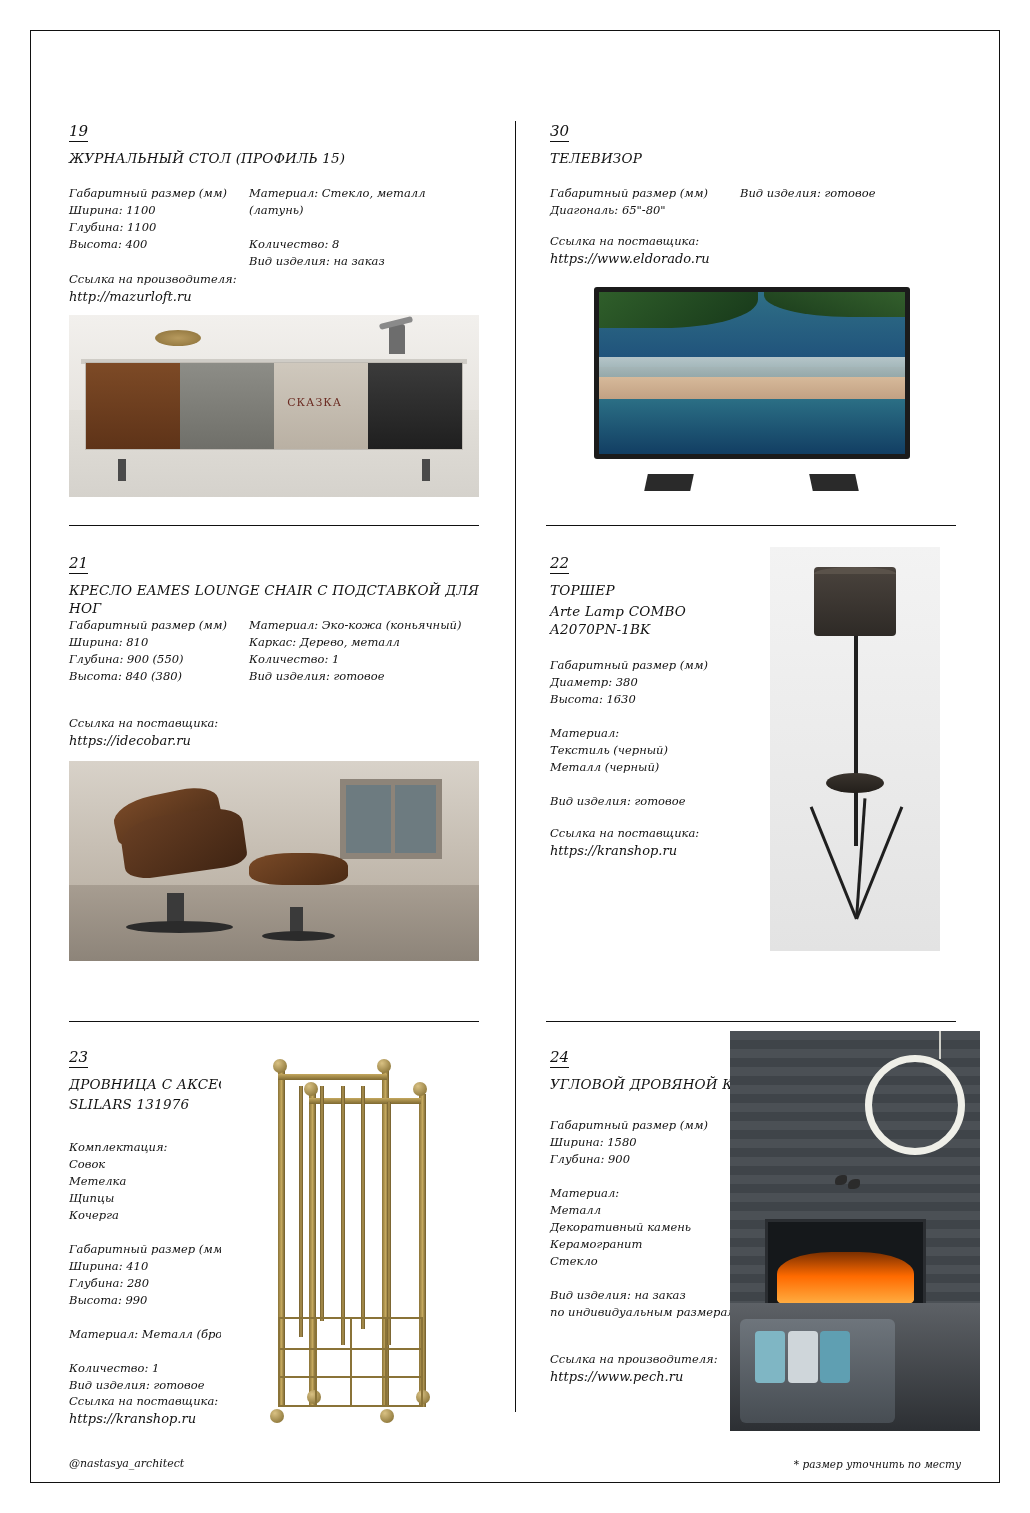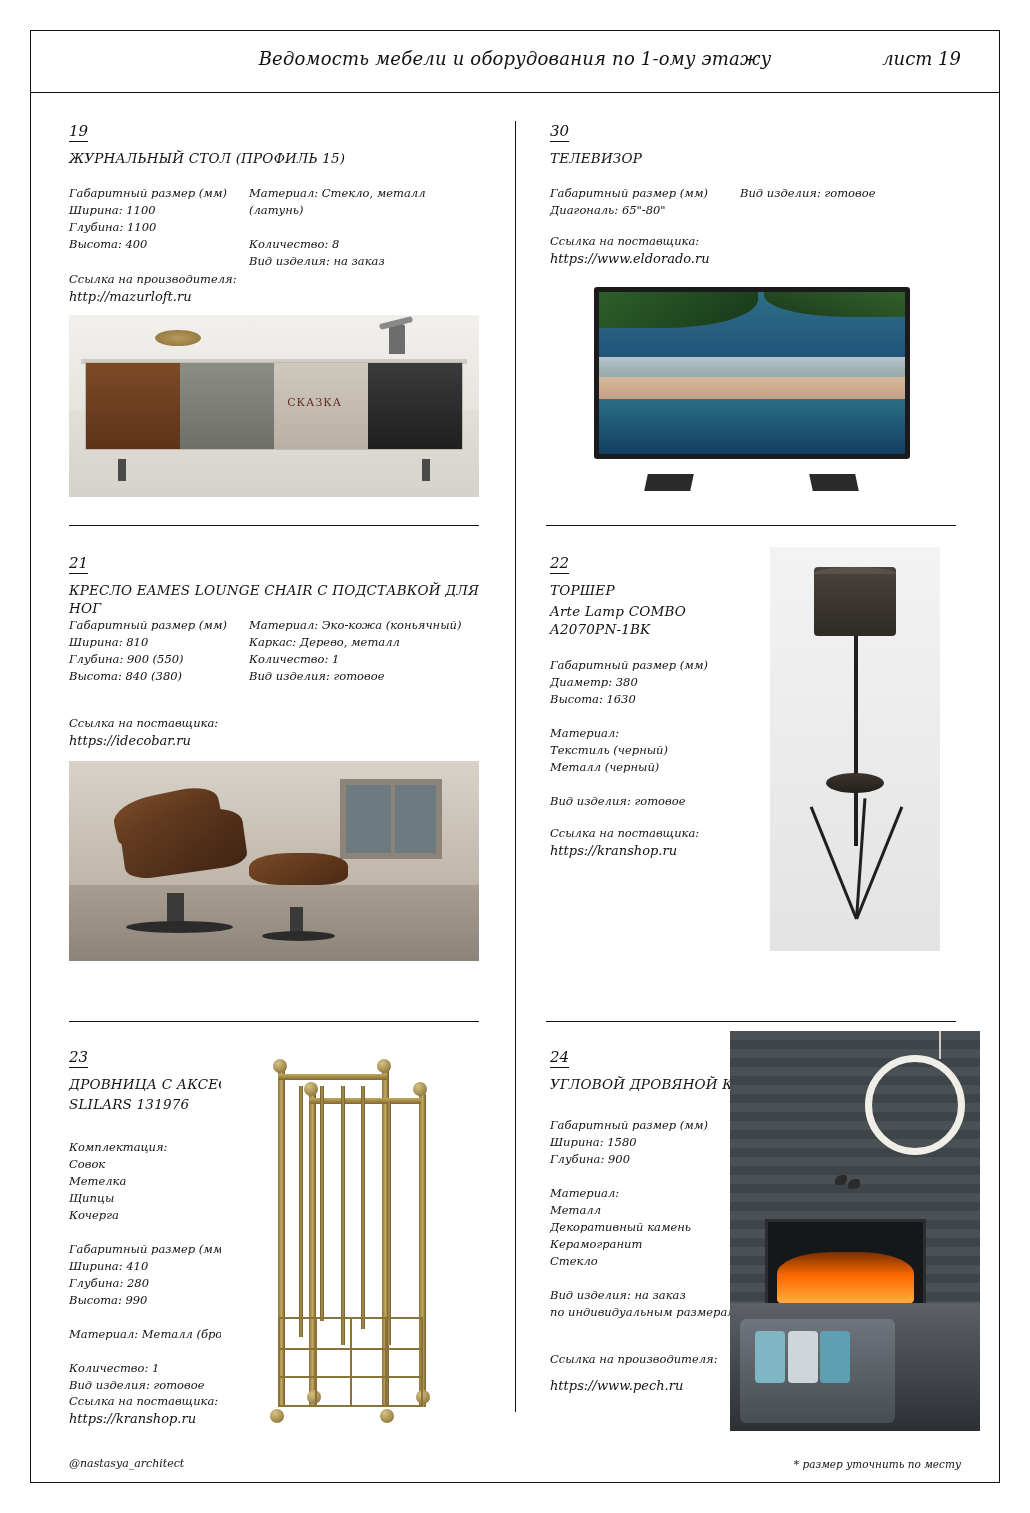--- a/index.html
+++ b/index.html
@@ -150,24 +150,20 @@
   .fr-c3{left:36%;background:#5f9fb2;}
   .fr-bird{position:absolute;left:42%;top:36%;width:12px;height:10px;background:#2b2b2b;border-radius:60% 20% 50% 20%;}
   .fr-bird.b2{left:47%;top:37%;}
 </style>
 </head>
 <body>
 
 <div class="page">
   <div class="frame">
 
-    <div class="header">
-      <div class="header-title">Ведомость мебели и оборудования по 1-ому этажу</div>
-      <div class="header-sheet">лист 19</div>
-    </div>
 
     <div class="grid">
       <div class="vline"></div>
       <div class="rule rule-tl"></div>
       <div class="rule rule-tr"></div>
       <div class="rule rule-bl"></div>
       <div class="rule rule-br"></div>
 
       <div class="cell c-tl">
         <div class="item" style="left:38px;top:28px;">
@@ -360,21 +356,21 @@
 
 Материал:
 Металл
 Декоративный камень
 Керамогранит
 Стекло
 
 Вид изделия: на заказ
 по индивидуальным размерам</div>
         <div class="spec" style="position:absolute;left:35px;top:330px;width:260px;">Ссылка на производителя:</div>
-        <div class="spec link" style="position:absolute;left:35px;top:346px;width:280px;font-size:13px;margin-top:9px;">https://www.pech.ru</div>
+        <div class="spec link" style="position:absolute;left:35px;top:346px;width:280px;font-size:13px;">https://www.pech.ru</div>
         <div class="photo" style="left:215px;top:10px;width:250px;height:400px;">
           <div class="fire">
             <div class="fr-wall"></div>
             <div class="fr-ringcord"></div>
             <div class="fr-ring"></div>
             <div class="fr-bird"></div>
             <div class="fr-bird b2"></div>
             <div class="fr-box">
                 <div class="fr-flame"></div>
               </div>

